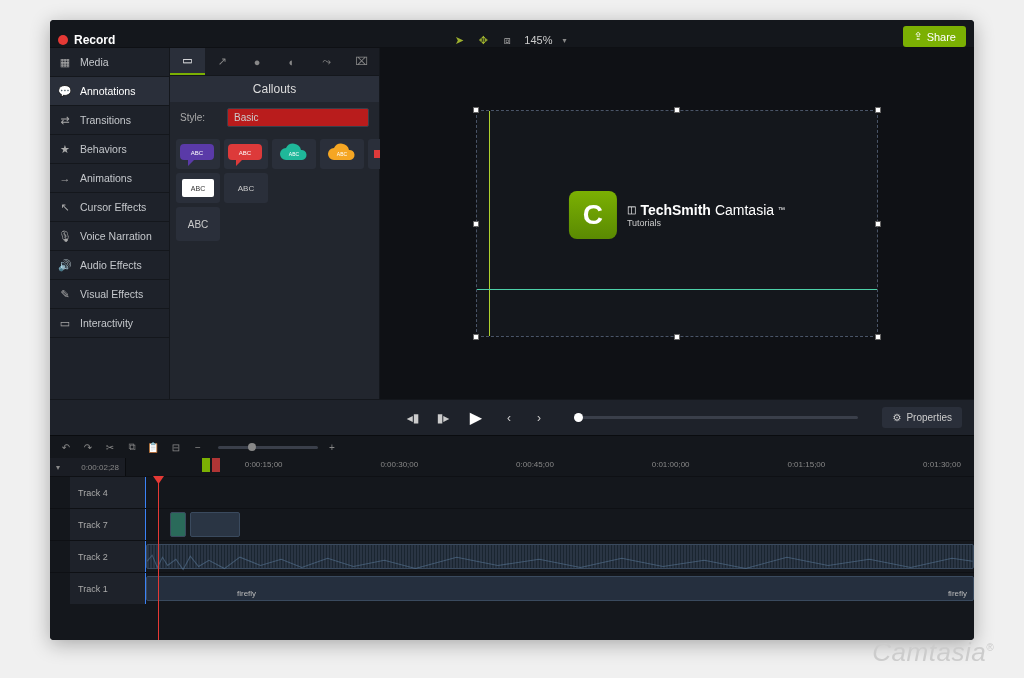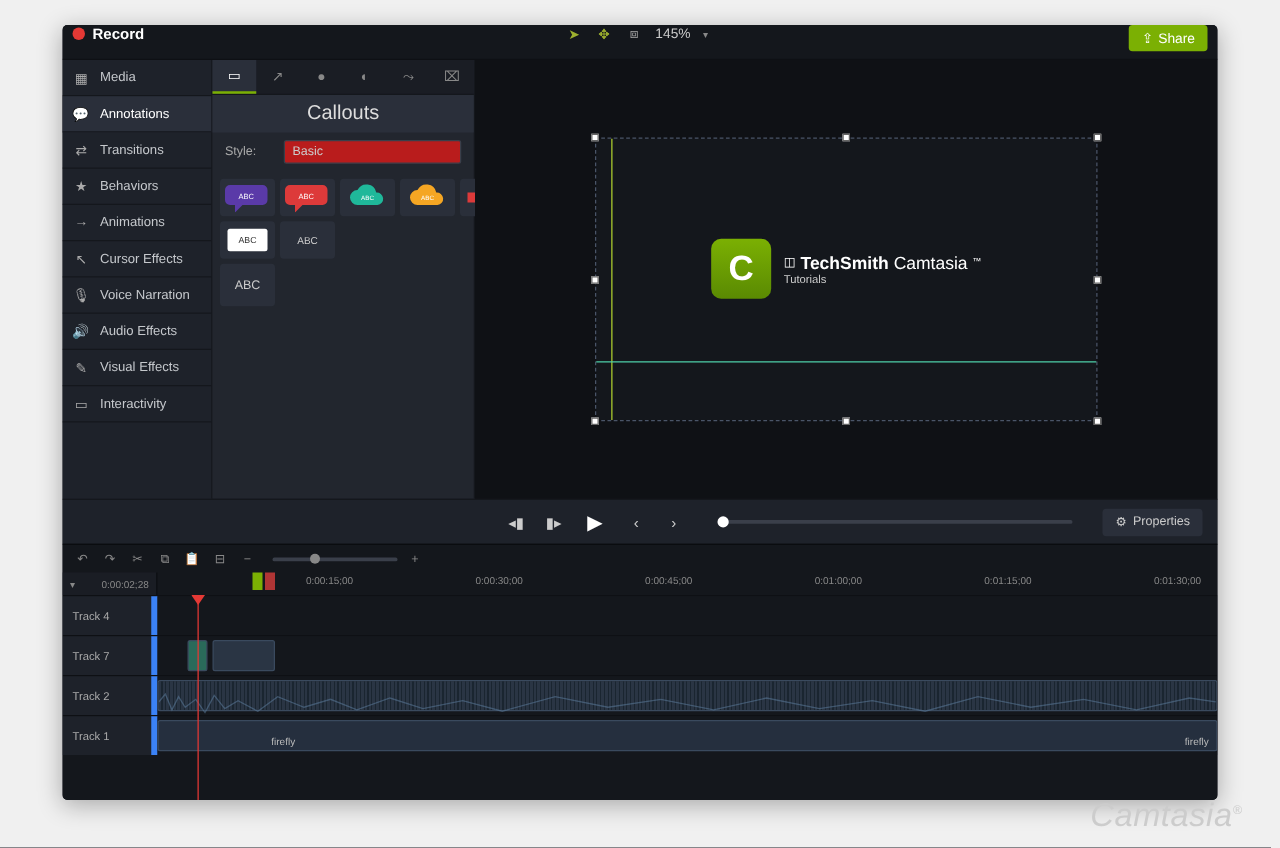--- a/index.html
+++ b/index.html
@@ -2,21 +2,21 @@
 <html><head>
 <meta charset="utf-8">
 <style>
 * { margin: 0; padding: 0; box-sizing: border-box; font-family: -apple-system, BlinkMacSystemFont, "Segoe UI", Arial, sans-serif; }
 body { background: #f0f0f0; width: 1024px; height: 678px; position: relative; overflow: hidden; }
 .app-frame { position: absolute; left: 50px; top: 20px; width: 924px; height: 620px; background: #1a1d24; border-radius: 4px; box-shadow: 0 4px 20px rgba(0,0,0,0.3); display: flex; flex-direction: column; overflow: hidden; }
 .watermark { position: absolute; right: 30px; bottom: 10px; font-size: 26px; color: #ccc; font-style: italic; font-weight: 300; letter-spacing: 0.5px; }
 .watermark sup { font-size: 10px; }
 
 
-.topbar { height: 28px; background: #14171c; display: flex; align-items: flex-start; padding: 0 8px; border-bottom: 1px solid #0e1014; }
+.topbar { height: 28px; background: #14171c; display: flex; align-items: flex-end; padding: 0 8px; border-bottom: 1px solid #0e1014; }
 .record-btn { display: flex; align-items: center; gap: 6px; color: #fff; font-size: 12px; font-weight: 600; cursor: pointer; }
 .record-dot { width: 10px; height: 10px; background: #e53935; border-radius: 50%; }
 .topbar-center { margin: 0 auto; display: flex; align-items: center; gap: 10px; color: #aaa; font-size: 11px; }
 .topbar-center .tb-icon { width: 14px; height: 14px; display: inline-flex; align-items: center; justify-content: center; color: #9db02e; }
 .share-btn { background: #7bb003; color: #fff; font-size: 11px; padding: 4px 10px; border-radius: 3px; display: flex; align-items: center; gap: 4px; cursor: pointer; }
 
 
 .main-area { flex: 1; display: flex; min-height: 0; }
 
 
@@ -24,21 +24,21 @@
 .sidebar-item { display: flex; align-items: center; gap: 8px; padding: 7px 8px; color: #c5c8cc; font-size: 10.5px; cursor: pointer; border-bottom: 1px solid #14171c; }
 .sidebar-item.active { background: #2a2f3a; color: #fff; }
 .sidebar-item .sb-icon { width: 14px; height: 14px; display: inline-flex; align-items: center; justify-content: center; font-size: 11px; color: #aaa; }
 .sidebar-more { margin-top: auto; text-align: center; padding: 8px; color: #aaa; font-size: 10px; background: #23272f; cursor: pointer; }
 
 
 .anno-panel { width: 210px; background: #22262e; border-right: 1px solid #14171c; display: flex; flex-direction: column; }
 .anno-tabs { display: flex; height: 28px; background: #1a1d24; border-bottom: 1px solid #14171c; }
 .anno-tab { flex: 1; display: flex; align-items: center; justify-content: center; color: #888; font-size: 11px; cursor: pointer; }
 .anno-tab.active { background: #2a2f3a; color: #fff; border-bottom: 2px solid #7bb003; }
-.anno-header { text-align: center; color: #ddd; font-size: 16px; padding: 6px; background: #2a2f3a; }
+.anno-header { text-align: center; color: #ddd; font-size: 12px; padding: 6px; background: #2a2f3a; }
 .anno-style-row { display: flex; align-items: center; gap: 22px; padding: 6px 10px; color: #aaa; font-size: 10px; }
 .anno-style-select { flex: 1; background: #b91c1c; color: #ccc; border: 1px solid #3a3f4a; border-radius: 2px; padding: 3px 6px; font-size: 10px; }
 .callout-grid { display: grid; grid-template-columns: repeat(6, 1fr); gap: 4px; padding: 6px; }
 .callout-item { width: 44px; height: 30px; border-radius: 3px; display: flex; align-items: center; justify-content: center; font-size: 7px; color: #fff; cursor: pointer; position: relative; }
 .callout-item.abc-only { background: #2a2f3a; color: #ccc; }
 .callout-item.big { width: 44px; height: 30px; grid-column: span 1; }
 
 
 .canvas-area { flex: 1; background: #0f1115; display: flex; align-items: center; justify-content: center; position: relative; }
 .canvas-frame { width: 400px; height: 225px; background: #14171c; position: relative; outline: 1px dashed #4a5568; }
@@ -72,21 +72,21 @@
 .tl-toolbar { height: 22px; display: flex; align-items: center; gap: 6px; padding: 0 8px; color: #888; font-size: 10px; }
 .tl-tool { width: 16px; height: 16px; display:flex; align-items:center; justify-content:center; cursor:pointer; font-size:10px; }
 .tl-zoom { width: 100px; height: 3px; background: #3a3f4a; border-radius:2px; position:relative; margin-left:6px; }
 .tl-zoom::after { content:''; position:absolute; left:30%; top:-3px; width:8px; height:8px; border-radius:50%; background:#888; }
 .tl-timecode-row { height: 18px; display:flex; font-size:8px; color:#888; position:relative; }
 .tl-sidebar { width: 76px; background:#1a1d24; border-right:1px solid #0a0c0f; display:flex; align-items:center; justify-content:space-between; padding:0 6px; }
 .tl-ruler { flex:1; position:relative; display:flex; }
 .tl-tick { position:absolute; top:2px; font-size:8px; color:#888; }
 .tl-tracks { flex:1; overflow:hidden; display:flex; flex-direction:column; }
 .tl-track { display:flex; height:32px; border-top:1px solid #0e1014; }
-.tl-track-label { width:76px; background:#1e222a; display:flex; align-items:center; padding:0 8px; font-size:9px; color:#aaa; border-right:5px solid #3b82f6; }
+.tl-track-label { width:76px; background:#1e222a; display:flex; align-items:center; padding:0 8px; font-size:9px; color:#aaa; border-right:1px solid #3b82f6;margin-left:20px; }
 .tl-track-content { flex:1; position:relative; background:#14171c; }
 .tl-clip { position:absolute; top:3px; bottom:3px; background:#2a3544; border-radius:2px; border:1px solid #3a4a5e; }
 .tl-clip.audio { background: repeating-linear-gradient(90deg,#2a3544 0 2px,#1a2530 2px 3px); }
 .tl-clip .clip-label { position:absolute; bottom:2px; left:4px; font-size:8px; color:#bbb; }
 .tl-playhead { position:absolute; top:0; bottom:0; left:108px; width:1px; background:#e53935; z-index:5; }
 .tl-playhead::before { content:''; position:absolute; top:0; left:-5px; width:11px; height:8px; background:#e53935; clip-path: polygon(0 0,100% 0,50% 100%); }
 .marker-green { position:absolute; top:0; left:76px; width:8px; height:14px; background:#7bb003; }
 .marker-red { position:absolute; top:0; left:86px; width:8px; height:14px; background:#b03535; }
 .waveform { position:absolute; left:0; right:0; top:6px; bottom:6px; opacity:0.55; }
 </style>

